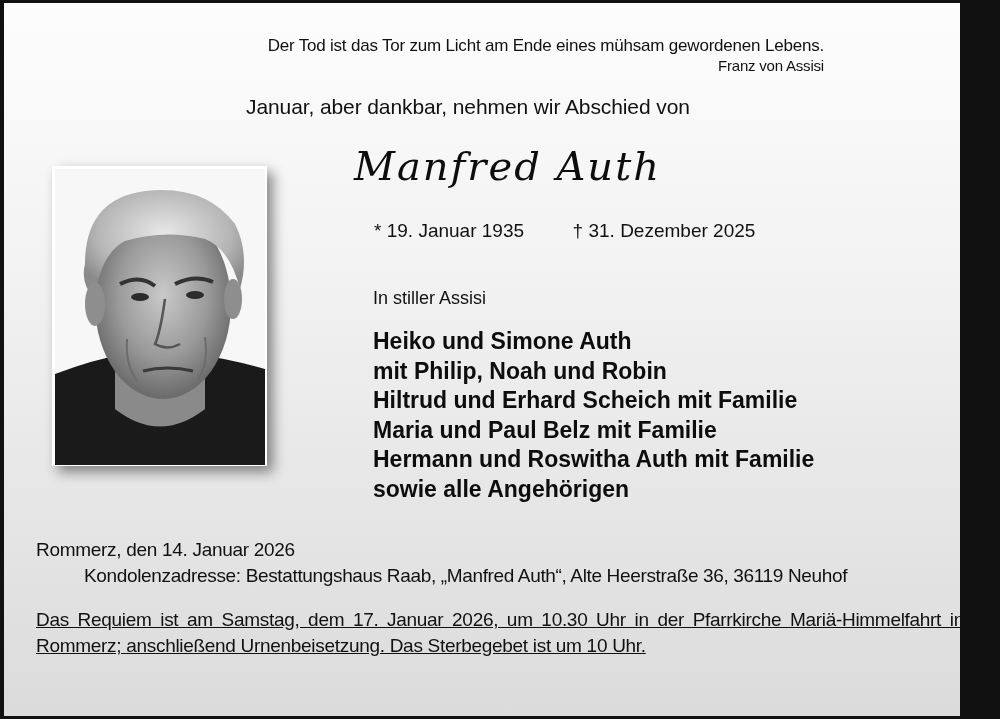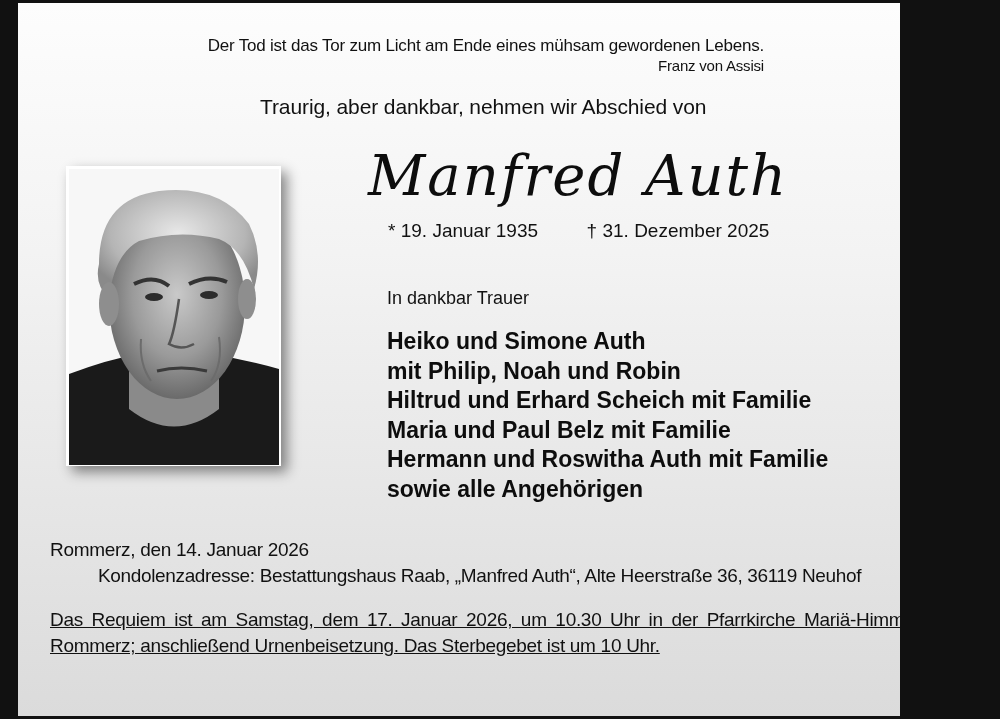--- a/index.html
+++ b/index.html
@@ -3,40 +3,40 @@
   <meta charset="utf-8">
   <style>
     html, body { margin: 0; padding: 0; }
     body {
       width: 1000px; height: 719px; overflow: hidden;
       background: #111;
       font-family: "Liberation Sans", sans-serif;
       color: #111;
     }
     .page {
-      position: absolute; left: 18px; top: 3px; width: 882px; height: 713px;
+      position: absolute; left: 4px; top: 3px; width: 956px; height: 713px;
       background: linear-gradient(to bottom, #fdfdfd 0%, #f3f3f3 35%, #e6e6e6 70%, #dbdbdb 100%);
       overflow: hidden;
     }
     .abs { position: absolute; white-space: nowrap; }
     .quote {
       right: 136px; top: 33px; font-size: 17px; text-align: right;
       letter-spacing: -0.2px;
     }
     .quote-author {
       right: 136px; top: 54px; font-size: 15px; text-align: right;
       letter-spacing: -0.2px;
       margin-left: 30px;
     }
     .intro {
       left: 242px; top: 92px; font-size: 21px; letter-spacing: -0.1px;
     }
     .name {
       left: 350px; top: 140px; font-family: "DejaVu Serif", serif;
-      font-style: italic; font-size: 56px; letter-spacing: 2px; color: #0d0d0d;
+      font-style: italic; font-size: 40px; letter-spacing: 2px; color: #0d0d0d;
     }
     .dates {
       left: 370px; top: 217px; font-size: 19px; word-spacing: 0px;
     }
     .dates .sep { display: inline-block; width: 38px; }
     .mourning-label {
       left: 369px; top: 285px; font-size: 18px;
     }
     .mourners {
       left: 369px; top: 324px; font-size: 23px; font-weight: bold; line-height: 29.5px;
@@ -59,21 +59,21 @@
     }
   </style>
 </head>
 <body>
 
 <div class="page">
 
   <div class="abs quote">Der Tod ist das Tor zum Licht am Ende eines mühsam gewordenen Lebens.</div>
   <div class="abs quote-author">Franz von Assisi</div>
 
-  <div class="abs intro">Traurig, aber dankbar, nehmen wir Abschied von</div>
+  <div class="abs intro">Januar, aber dankbar, nehmen wir Abschied von</div>
 
   <div class="abs name">Manfred Auth</div>
 
   <div class="abs dates">
     <span>*</span>
     <span>19. Januar 1935</span>
     <span class="sep"></span>
     <span>†</span>
     <span>31. Dezember 2025</span>
   </div>
@@ -115,21 +115,21 @@
         <path d="M110 130 Q105 165 100 175 Q112 182 125 175" stroke="#555" stroke-width="2.5" fill="none"></path>
 
         <path d="M88 202 Q112 196 138 202" stroke="#3a3a3a" stroke-width="3" fill="none"></path>
 
         <path d="M72 170 Q70 195 82 212" stroke="#6c6c6c" stroke-width="2" fill="none"></path>
         <path d="M150 168 Q154 195 142 212" stroke="#6c6c6c" stroke-width="2" fill="none"></path>
       </svg>
     </div>
   </div>
 
-  <div class="abs mourning-label">In dankbar Trauer</div>
+  <div class="abs mourning-label">In stiller Assisi</div>
 
   <div class="abs mourners">
     <div>Heiko und Simone Auth</div>
     <div>mit Philip, Noah und Robin</div>
     <div>Hiltrud und Erhard Scheich mit Familie</div>
     <div>Maria und Paul Belz mit Familie</div>
     <div>Hermann und Roswitha Auth mit Familie</div>
     <div>sowie alle Angehörigen</div>
   </div>
 

